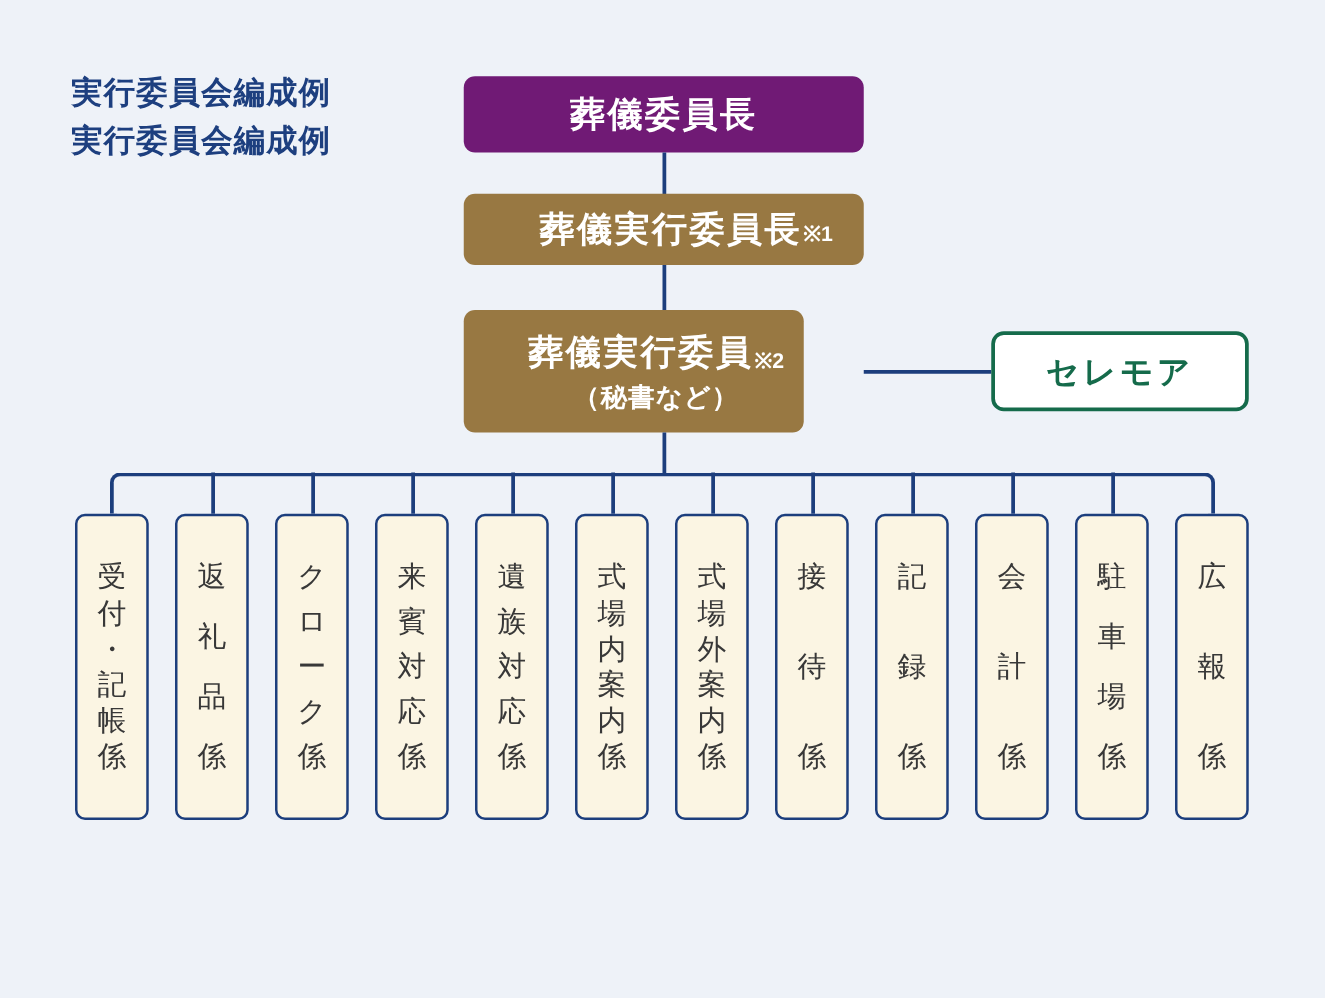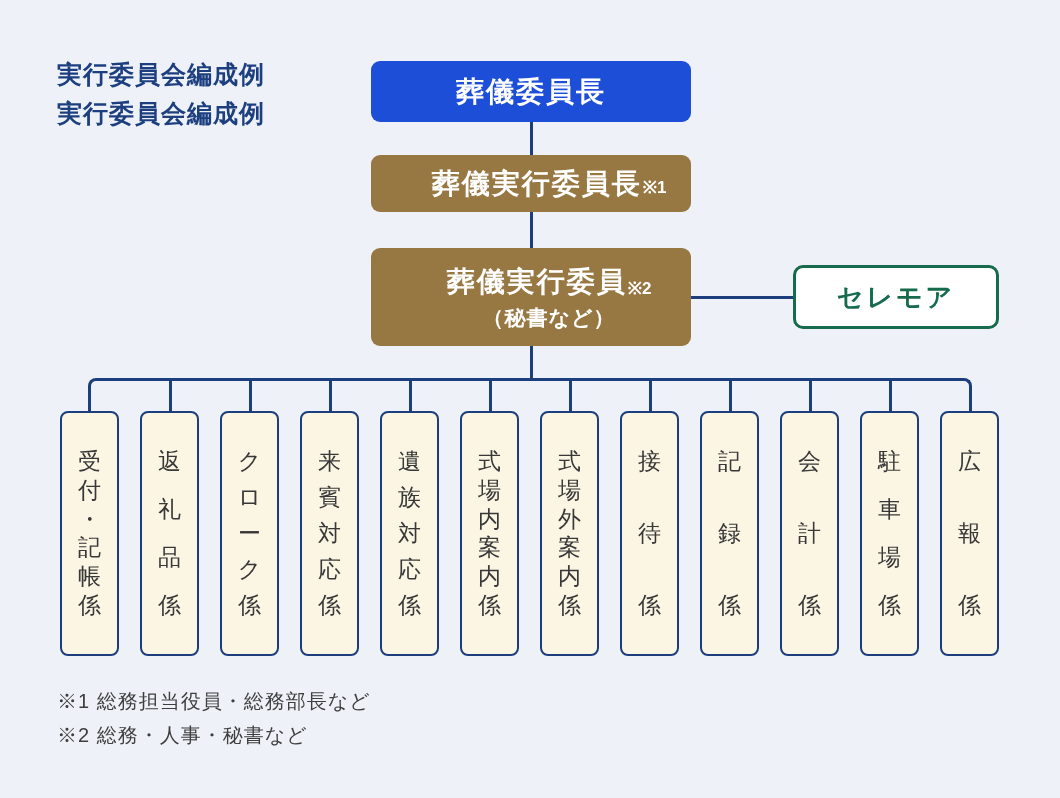--- a/index.html
+++ b/index.html
@@ -20,21 +20,21 @@
     color: #1d3f7f; font-size: 25px; font-weight: bold;
     line-height: 39px; letter-spacing: 1px;
   }
   
   .node {
     position: absolute;
     display: flex; align-items: center; justify-content: center;
     border-radius: 9px;
     color: #ffffff; font-weight: bold;
   }
-  .node.navy { background: #1d4ed8; }
+  .node.navy { background: #701a75; }
   .node.gold { background: #987842; padding-left: 36px; }
   .node-label { font-size: 28px; letter-spacing: 2px; }
   .note-ref { font-size: 17px; font-weight: bold; margin-left: 1px; position: relative; top: 3px; letter-spacing: 0; }
   .node.two-line { flex-direction: column; gap: 3px; }
   .sub-label { font-size: 21px; letter-spacing: 1px; }
   .node.partner {
     background: #ffffff;
     border: 3px solid #156b4b;
     color: #156b4b;
     border-radius: 10px;
@@ -93,21 +93,21 @@
 
   <div class="line" style="left:529.5px; top:122px; width:3px; height:35px;"></div>
 
   <div class="node gold" style="left:371px; top:155px; width:320px; height:57px;">
     <span class="node-label">葬儀実行委員長</span>
       <span class="note-ref">※1</span>
   </div>
 
   <div class="line" style="left:529.5px; top:212px; width:3px; height:36px;"></div>
 
-  <div class="node gold two-line" style="left:371px; top:248px; width:320px; height:98px;">
+  <div class="node gold two-line" style="left:371px; top:248px; width:272px; height:98px;">
     <div>
       <span class="node-label">葬儀実行委員</span><span class="note-ref">※2</span>
     </div>
     <div class="sub-label">（秘書など）</div>
   </div>
 
   <div class="line" style="left:691px; top:295.5px; width:102px; height:3px;"></div>
 
   <div class="node partner" style="left:793px; top:265px; width:206px; height:64px;">
     <span class="partner-label">セレモア</span>
@@ -224,18 +224,14 @@
       <div class="drop" style="left: 888.5px;"></div>
       <div class="dept-box" style="left: 940px;">
         <div class="dept-inner">
           <span class="dept-char">広</span>
           <span class="dept-char">報</span>
           <span class="dept-char">係</span>
         </div>
       </div>
     </div>
 
-  <div class="footnotes">
-    <div>※1 総務担当役員・総務部長など</div>
-    <div>※2 総務・人事・秘書など</div>
-  </div>
 
 </div>
 
 </body></html>

